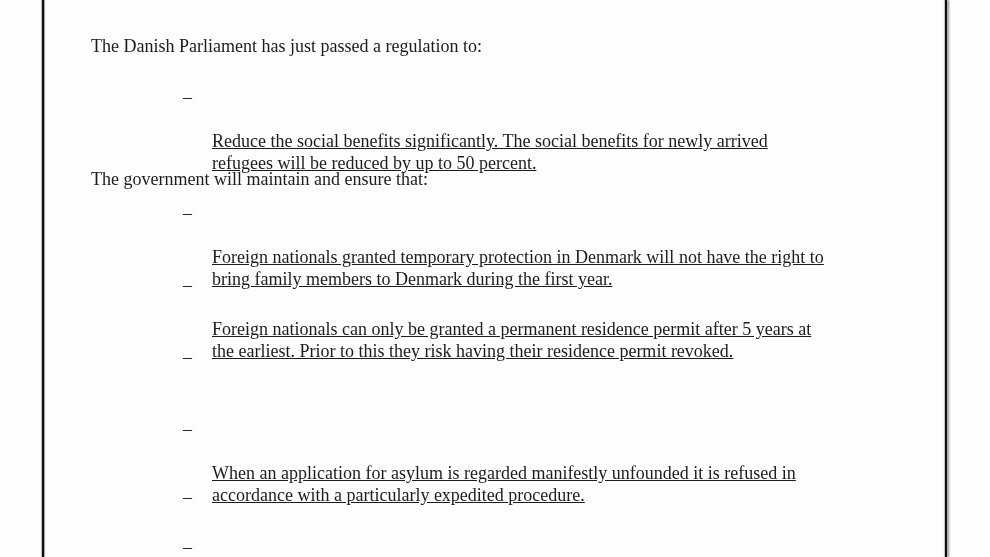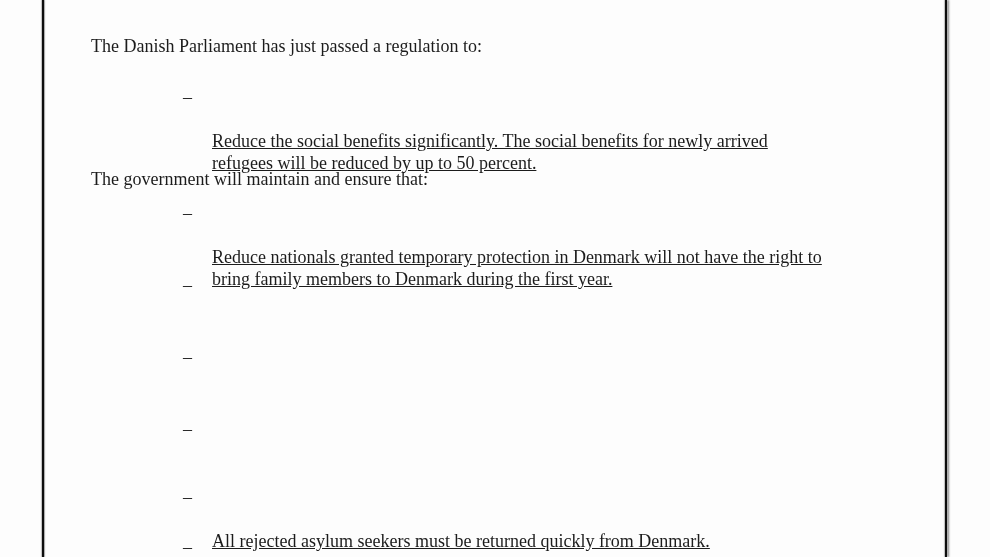--- a/index.html
+++ b/index.html
@@ -81,39 +81,42 @@
   <div id="p1" class="para bullet">
     <span class="dash">–</span>
     <span class="btext">Reduce the social benefits significantly. The social benefits for newly arrived
 refugees will be reduced by up to 50 percent.</span>
   </div>
 
   <div id="p2" class="para heading">The government will maintain and ensure that:</div>
 
   <div id="p3" class="para bullet">
     <span class="dash">–</span>
-    <span class="btext">Reduce nationals granted temporary protection in Denmark will not have the right to
+    <span class="btext">Foreign nationals granted temporary protection in Denmark will not have the right to
 bring family members to Denmark during the first year.</span>
   </div>
 
   <div id="p4" class="para bullet">
     <span class="dash">–</span>
+    <span class="btext">Foreign nationals can only be granted a permanent residence permit after 5 years at
+the earliest. Prior to this they risk having their residence permit revoked.</span>
   </div>
 
   <div id="p5" class="para bullet">
     <span class="dash">–</span>
   </div>
 
   <div id="p6" class="para bullet">
     <span class="dash">–</span>
+    <span class="btext">When an application for asylum is regarded manifestly unfounded it is refused in
+accordance with a particularly expedited procedure.</span>
   </div>
 
   <div id="p7" class="para bullet">
     <span class="dash">–</span>
-    <span class="btext">All rejected asylum seekers must be returned quickly from Denmark.</span>
   </div>
 
   <div id="p8" class="para bullet">
     <span class="dash">–</span>
     
   </div>
 
 </div>
 
 </body></html>

